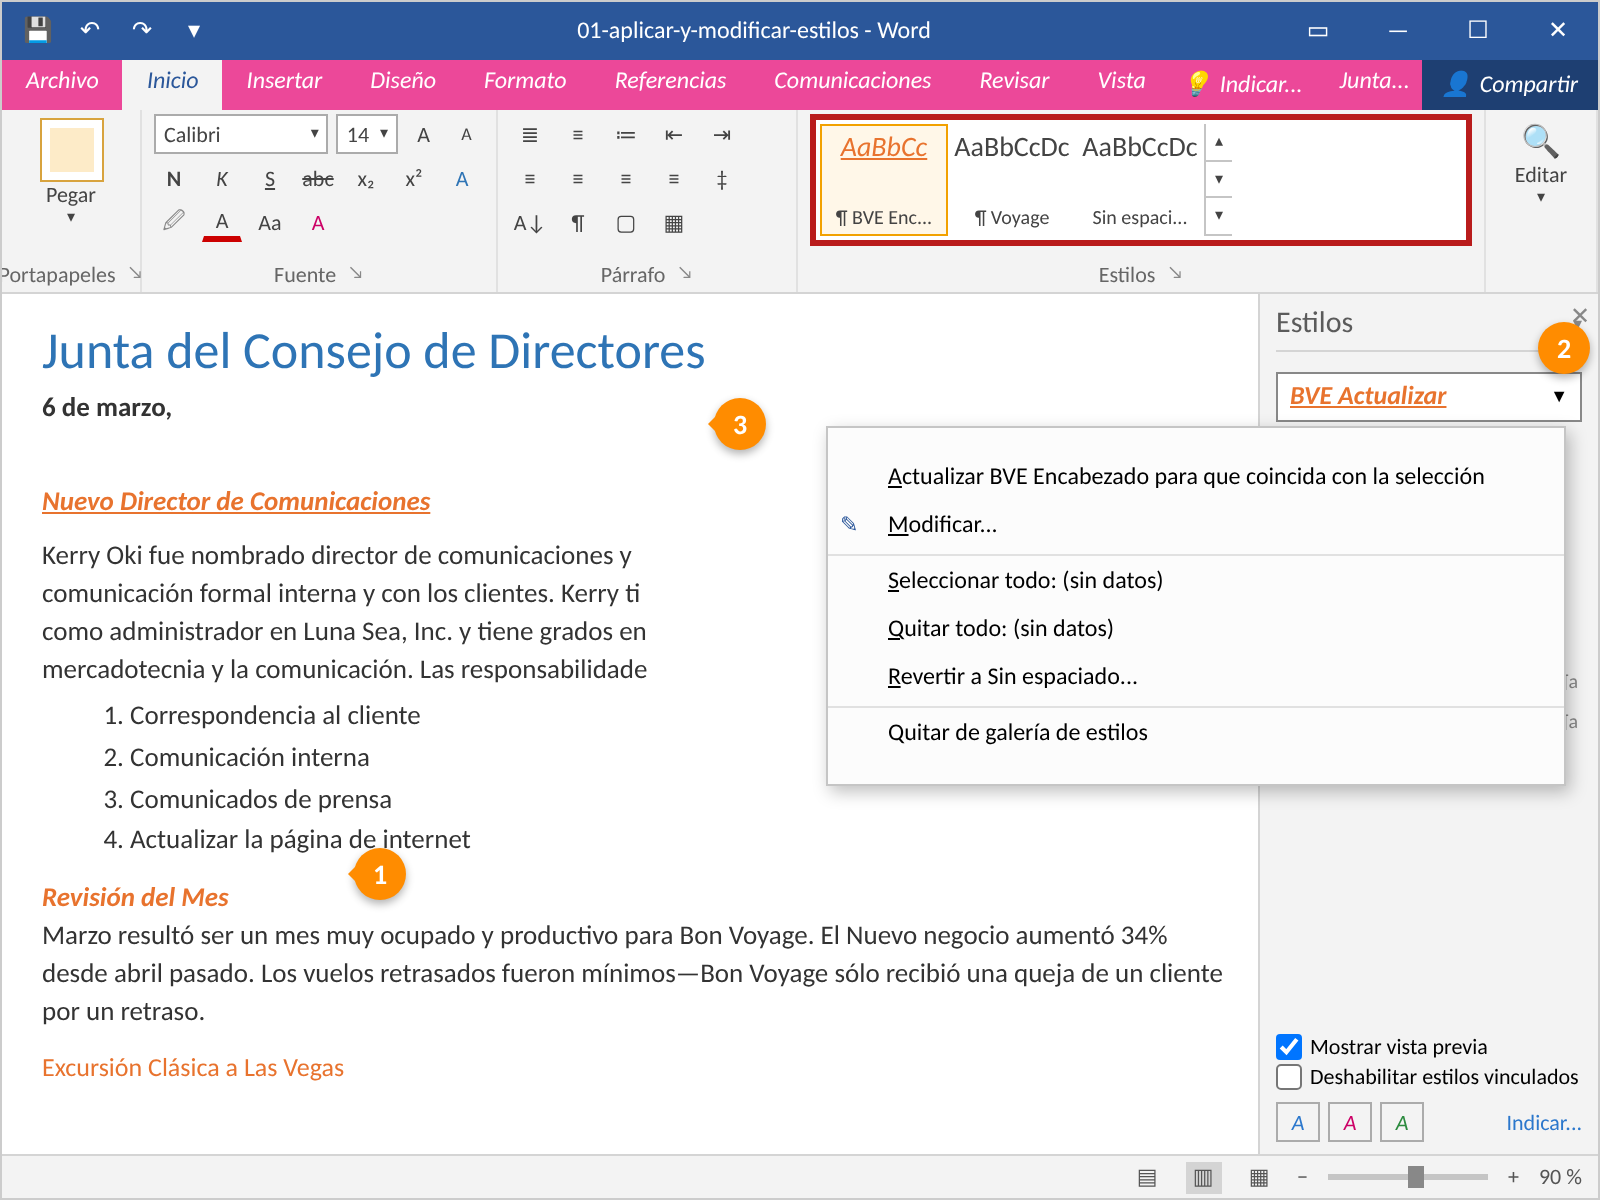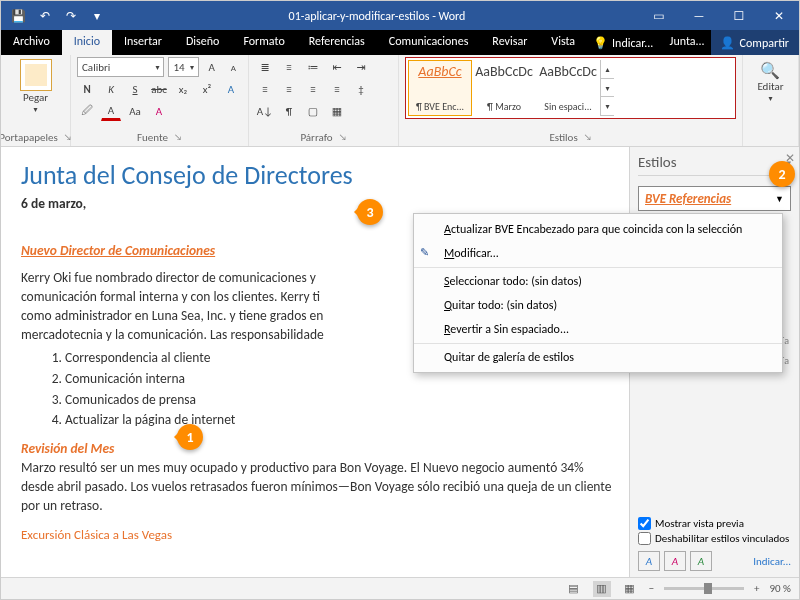--- a/index.html
+++ b/index.html
@@ -3,39 +3,39 @@
 <meta charset="utf-8">
 <style>
 * { margin: 0; padding: 0; box-sizing: border-box; font-family: "Segoe UI", Calibri, sans-serif; }
 body { width: 800px; height: 600px; background: #fff; overflow: hidden; position: relative; border: 1px solid #ccc;}
 .titlebar { height: 29px; background: #2b579a; display: flex; align-items: center; color: #fff; font-size: 12px; }
 .titlebar .qat { display: flex; gap: 2px; padding: 0 6px; }
 .qat .qbtn { width: 24px; height: 24px; display: flex; align-items: center; justify-content: center; color: #fff; }
 .titlebar .title { flex: 1; text-align: center; }
 .titlebar .winbtns { display: flex; }
 .winbtns .wbtn { width: 40px; height: 29px; display: flex; align-items: center; justify-content: center; }
-.menubar { height: 25px; background: #000000; display: flex; color: #fff; font-size: 12px; }
+.menubar { height: 25px; background: #ec4899; display: flex; color: #fff; font-size: 12px; font-style: italic; }
 .menubar .mtab { padding: 4px 12px; cursor: pointer; }
 .menubar .mtab.active { background: #f3f3f3; color: #2b579a; }
 .menubar .tellme { display: flex; align-items: center; gap: 4px; padding: 0 6px; flex:1; }
 .menubar .user { padding: 4px 6px; }
 .menubar .share { padding: 4px 10px; background: #1e3f72; display:flex; align-items:center; gap:4px;}
 .ribbon { height: 92px; background: #f3f3f3; border-bottom: 1px solid #d4d4d4; display: flex; font-size: 11px; color:#444;}
 .rgroup { border-right: 1px solid #e1e1e1; padding: 2px 6px 0 6px; display: flex; flex-direction: column; justify-content: space-between; }
 .rgroup .glabel { text-align: center; font-size: 11px; color: #666; padding-bottom: 2px; display:flex; justify-content:center; gap:6px;}
 .glabel .launcher { font-size:9px; color:#888;}
 .rtop { display:flex; flex-direction:column; gap:2px;text-align:center; }
 .row { display:flex; gap:4px; align-items:center; }
 .icobtn { width:20px; height:20px; display:flex; align-items:center; justify-content:center; border:1px solid transparent;}
 .paste { display:flex; flex-direction:column; align-items:center; padding:2px 4px;}
 .paste .bigicon { width:32px; height:32px; background:#fff; border:1px solid #d8a33e; position:relative;}
 .paste .bigicon:after{content:"";position:absolute;left:4px;top:4px;right:4px;bottom:4px;background:#fdebc8;}
 .fontbox, .sizebox { border:1px solid #ababab; background:#fff; height:20px; padding:0 4px; display:flex; align-items:center; font-size:11px;}
 .fontbox{width:100px;} .sizebox{width:34px;}
-.styles-gallery { display:flex; gap:0; border:1px solid #b91c1c; background:#fff; padding:2px;}
+.styles-gallery { display:flex; gap:0; border:3px solid #b91c1c; background:#fff; padding:2px;}
 .style-item { width:64px; height:56px; border:1px solid transparent; padding:2px; text-align:center; font-size:10px; display:flex; flex-direction:column; justify-content:space-between;}
 .style-item.sel{border:1px solid #f2a100; background:#fff7e8;}
 .style-item .prev{font-size:14px;}
 .gallery-more{width:14px; display:flex; flex-direction:column; border-left:1px solid #c5c5c5;}
 .gallery-more div{flex:1; display:flex; align-items:center; justify-content:center; font-size:8px; border-bottom:1px solid #c5c5c5;}
 .editgrp{display:flex; flex-direction:column; align-items:center; padding:4px 8px;}
 .workspace { position: absolute; top: 146px; bottom: 22px; left: 0; right: 0; display: flex; }
 .doc { flex: 1; padding: 10px 16px 10px 20px; overflow: hidden; font-size: 13.5px; color: #333; line-height: 1.4;}
 .doc h1 { font-family: Calibri; font-weight: 300; font-size: 26px; color: #2e74b5; margin-bottom: 2px;}
 .doc .date { margin-bottom: 28px; font-weight: bold; }
@@ -57,21 +57,21 @@
 .pane-footer .pfrow{display:flex; justify-content:space-between; align-items:center; margin-top:6px;}
 .pane-footer .pbtn{border:1px solid #ababab; width:22px; height:20px; display:flex; align-items:center; justify-content:center; font-size:11px; font-style:italic;}
 .pane-footer .opts{color:#2b77cc;}
 .statusbar { position: absolute; bottom: 0; left: 0; right: 0; height: 22px; background: #f3f3f3; border-top: 1px solid #d4d4d4; display: flex; align-items: center; justify-content: flex-end; padding: 0 8px; font-size: 11px; color:#555; gap:10px;}
 .statusbar .vbtn{width:18px; height:16px; border:1px solid transparent; display:flex;align-items:center;justify-content:center;}
 .statusbar .vbtn.act{background:#d4d4d4;}
 .slider{width:80px; height:3px; background:#c5c5c5; position:relative;}
 .slider:after{content:"";position:absolute; left:40px; top:-4px; width:8px; height:11px; background:#888;}
 .marker{position:absolute; width:26px; height:26px; border-radius:50%; background:#ff8c00; color:#fff; display:flex; align-items:center; justify-content:center; font-weight:bold; font-size:14px; box-shadow:0 2px 4px rgba(0,0,0,.3); z-index:50;}
 .marker.tail:before{content:"";position:absolute; width:0;height:0; border:7px solid transparent; border-right-color:#ff8c00; left:-10px; top:6px;}
-.context-menu{position:absolute; left:412px; top:212px; width:370px; background:#fcfcfc; border:1px solid #c5c5c5; box-shadow:2px 3px 8px rgba(0,0,0,.25); font-size:12px; padding:3px 0; z-index:40;}
+.context-menu{position:absolute; left:412px; top:212px; width:370px; background:#fcfcfc; border:1px solid #c5c5c5; box-shadow:2px 3px 8px rgba(0,0,0,.25); font-size:12px; padding:13px 0; z-index:40;}
 .context-menu .mi{padding:5px 10px 5px 30px; position:relative;}
 .context-menu .mi.sep{border-top:1px solid #e1e1e1; margin-top:2px; padding-top:6px;}
 .context-menu .mi .u{text-decoration:underline;}
 .context-menu .mi .mico{position:absolute; left:6px; top:5px; font-size:11px; color:#2b579a;}
 .closex{position:absolute; right:4px; top:4px; font-size:12px; color:#888; cursor:pointer;}
 </style>
 </head>
 <body>
 
 <div class="titlebar">
@@ -195,21 +195,21 @@
       </div>
   </div>
   <div class="rgroup" style="flex:1">
     <div class="styles-gallery">
       <div class="style-item sel">
         <div class="prev" style="color:#e8732e;font-style:italic;text-decoration:underline">AaBbCc</div>
         <div>¶ BVE Enc...</div>
       </div>
       <div class="style-item">
         <div class="prev">AaBbCcDc</div>
-        <div>¶ Marzo</div>
+        <div>¶ Voyage</div>
       </div>
       <div class="style-item">
         <div class="prev">AaBbCcDc</div>
         <div>Sin espaci...</div>
       </div>
       <div class="gallery-more">
           <div>▴</div>
           <div>▾</div>
           <div>▾</div>
         </div>
@@ -251,21 +251,21 @@
     <div class="h2c">Excursión Clásica a Las Vegas</div>
   </div>
 
   <div class="styles-pane">
     <span class="closex">✕</span>
     <div class="ptitle">
         <span>Estilos</span>
         <span class="dd">▾</span>
       </div>
     <div class="style-selector">
-      <span class="stxt">BVE Referencias</span>
+      <span class="stxt">BVE Actualizar</span>
       <span style="font-size:9px">▼</span>
     </div>
     <div class="style-list">
       <div class="srow">
           <span style="text-decoration:line-through;color:#888">Título 3</span>
           <span class="pi">¶a</span>
         </div>
       <div class="srow">
           <span style="font-size:18px">Título</span>
           <span class="pi">¶a</span>

